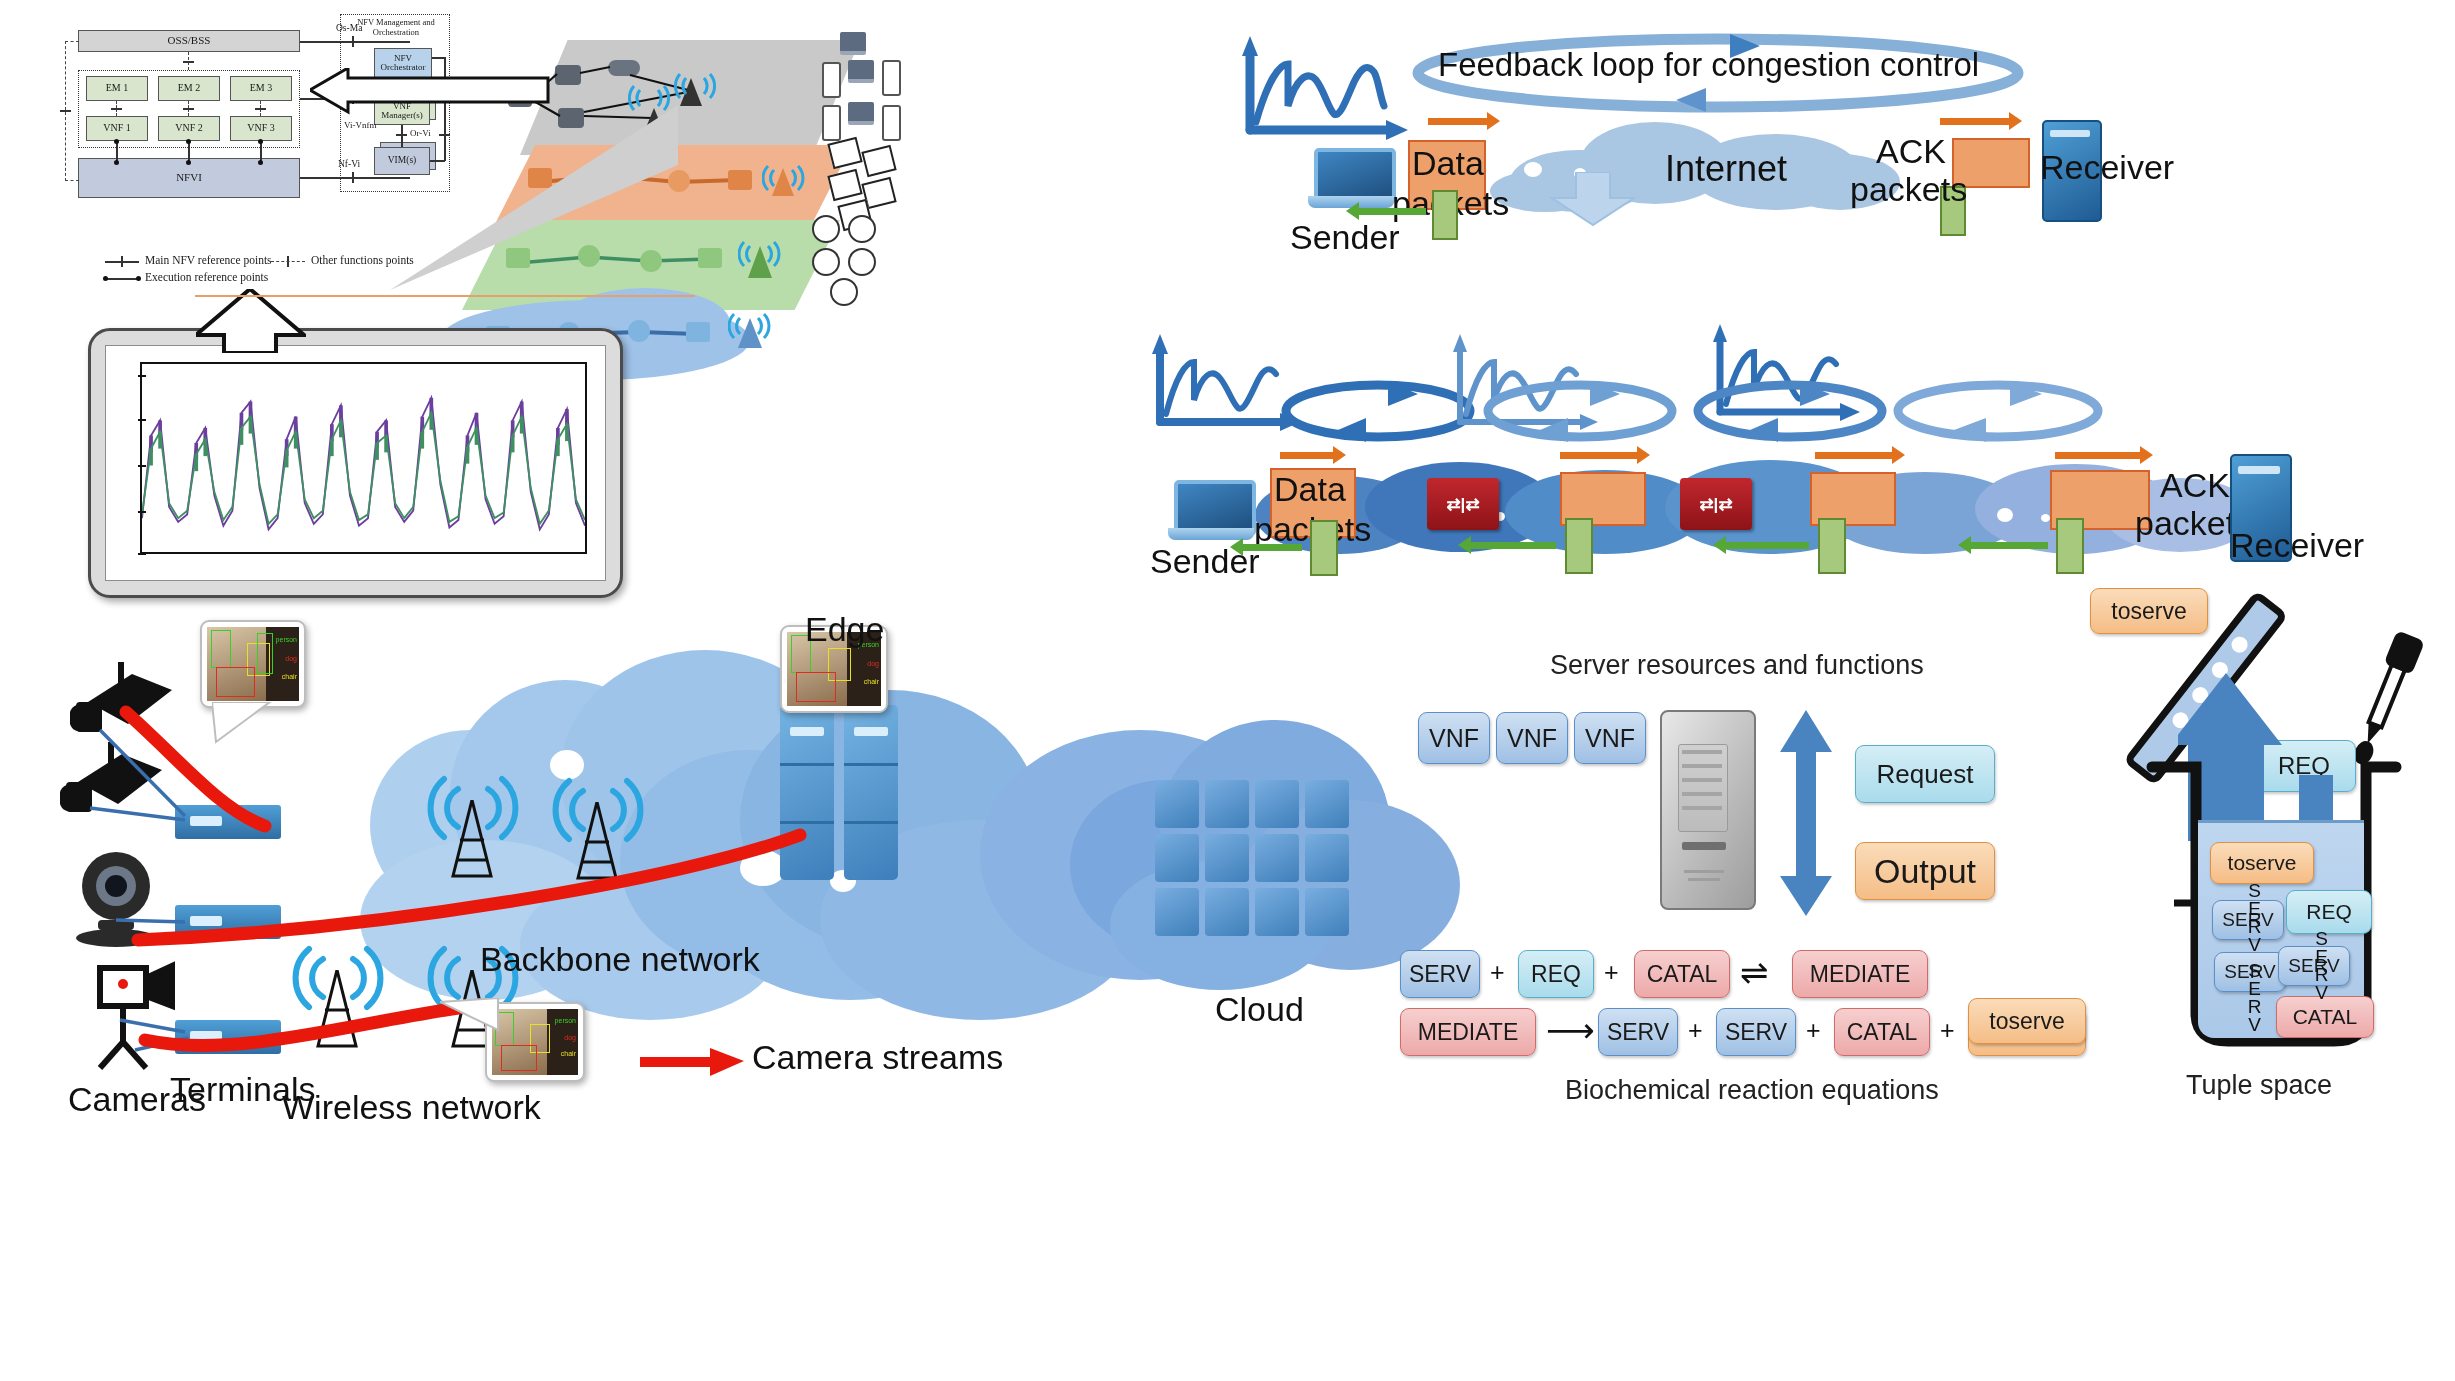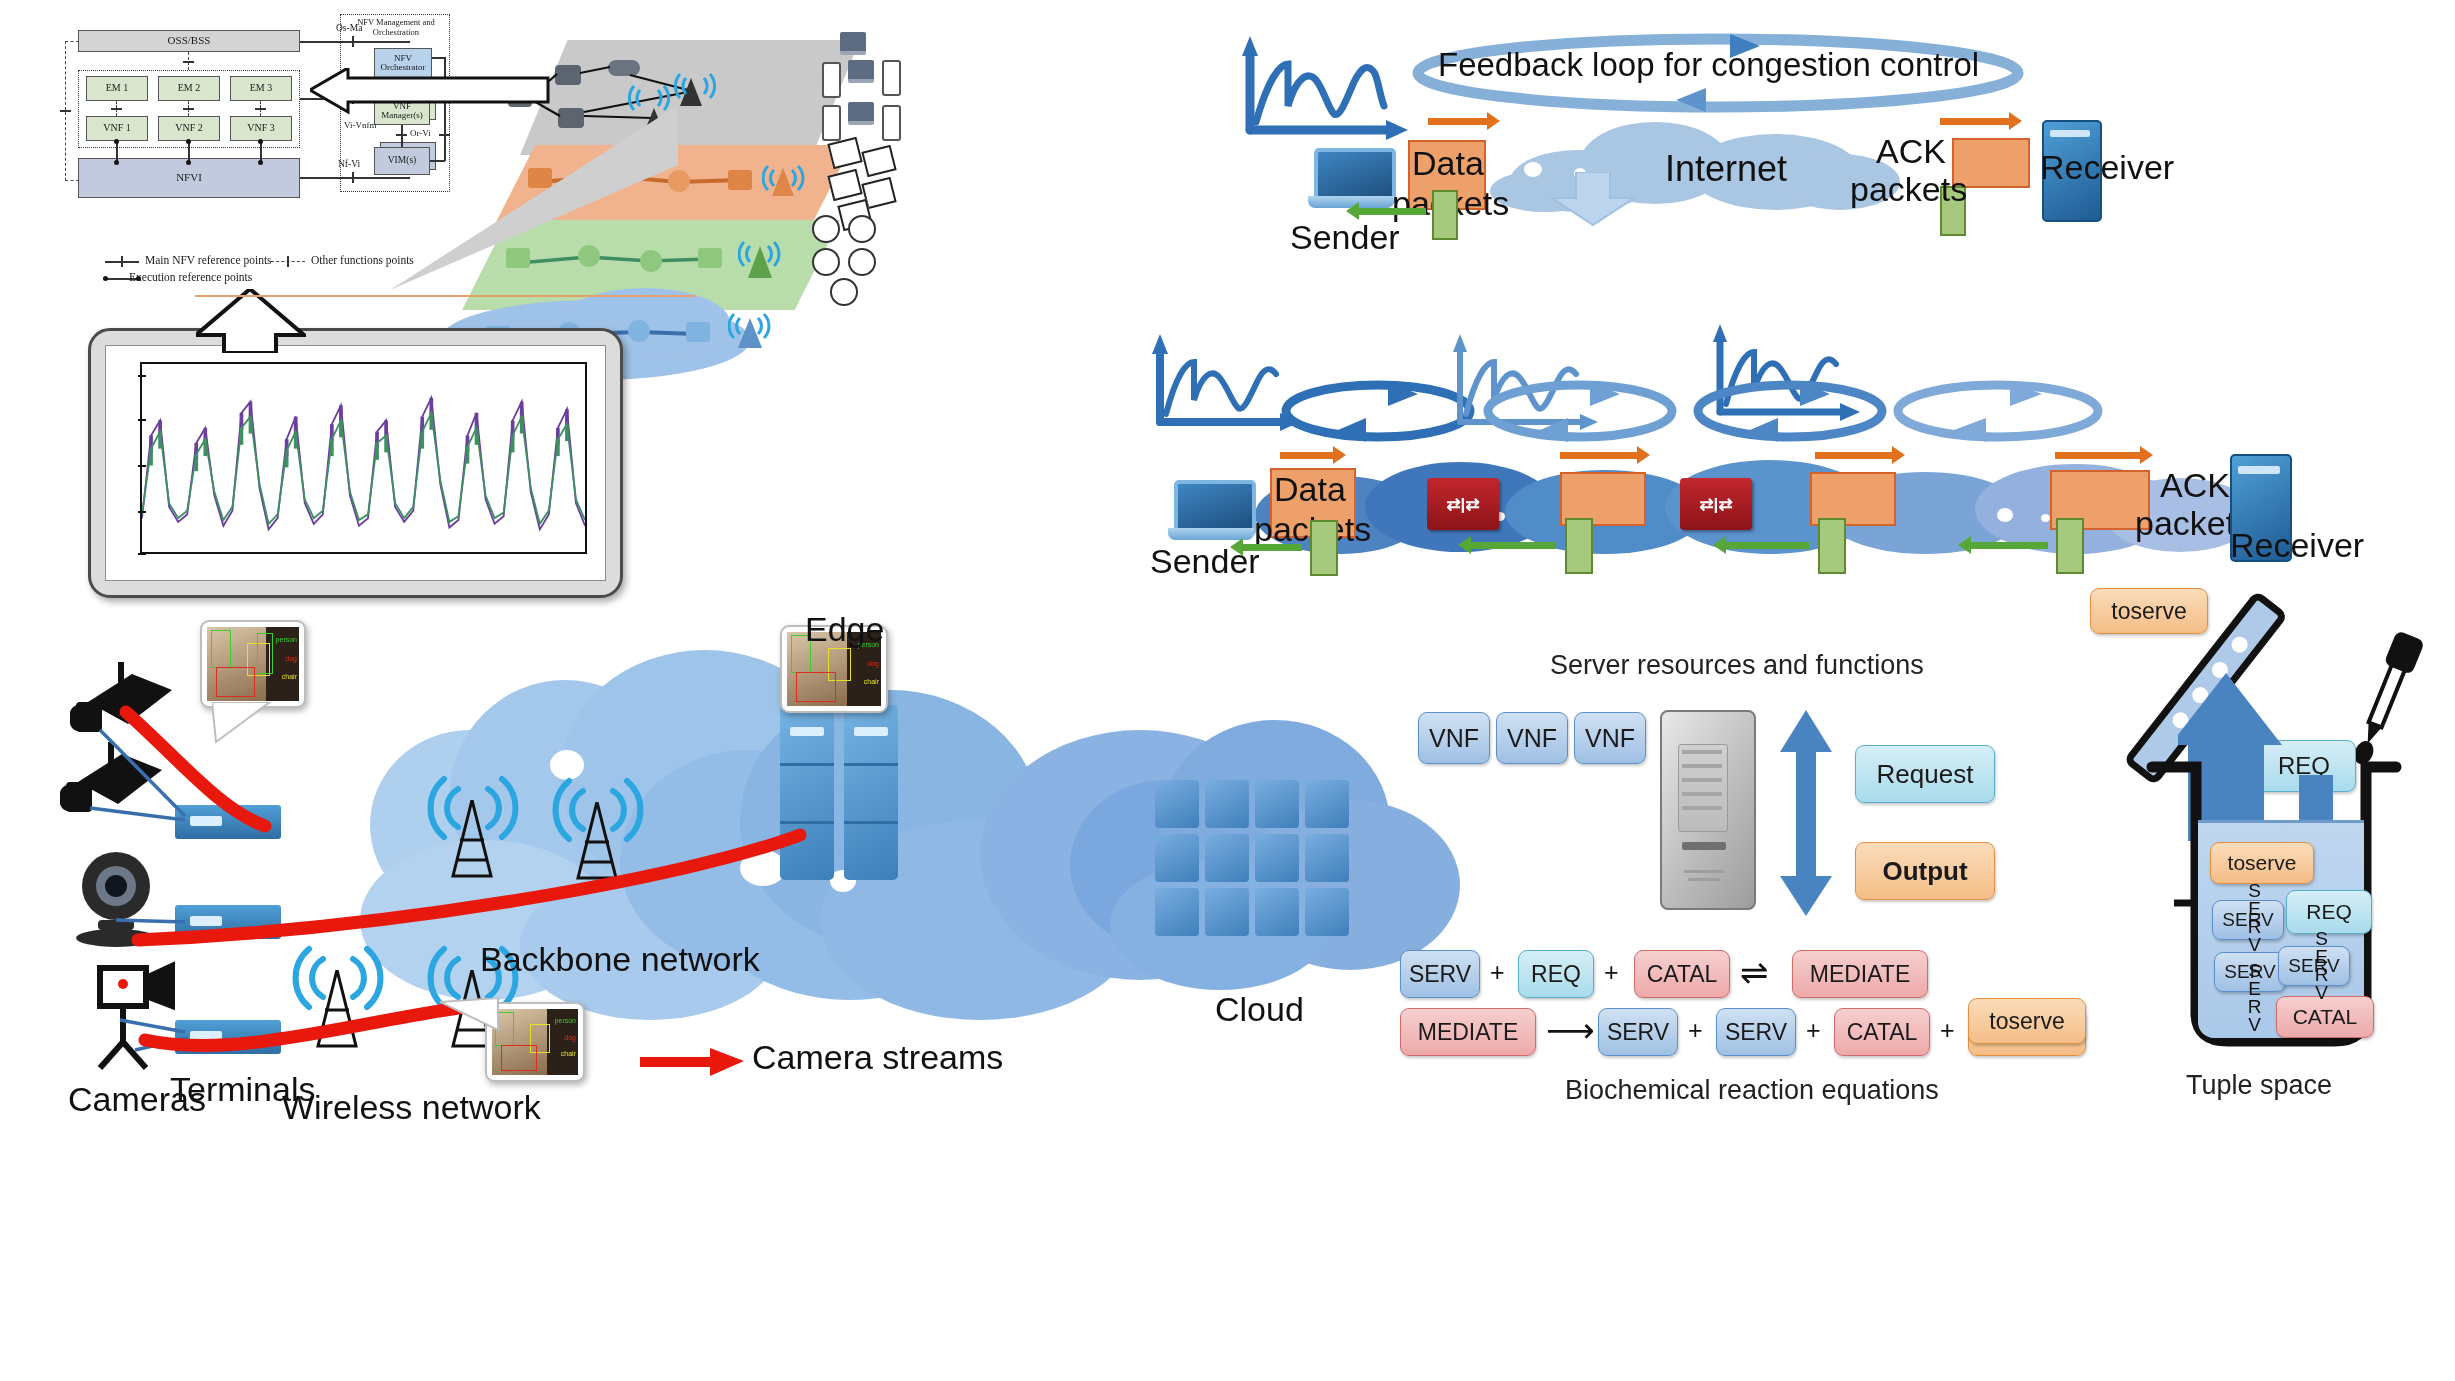--- a/index.html
+++ b/index.html
@@ -178,21 +178,21 @@
       <div class="tick" style="left:16px;top:3px;"></div>
       <span class="lgtext" style="left:40px;top:1px;">Main NFV reference points</span>
       <div class="dln" style="left:166px;top:8px;width:34px;"></div>
       <div class="tick" style="left:182px;top:3px;"></div>
       <span class="lgtext" style="left:206px;top:1px;">Other functions points</span>
     </div>
     <div class="lgrow">
       <div class="ln lnh" style="left:0px;top:8px;width:34px;"></div>
       <div class="dot" style="left:-2px;top:6px;"></div>
       <div class="dot" style="left:31px;top:6px;"></div>
-      <span class="lgtext" style="left:24px;top:1px;font-family:Liberation Serif, serif;">Execution reference points</span>
+      <span class="lgtext" style="left:40px;top:1px;font-family:Liberation Serif, serif;">Execution reference points</span>
     </div>
   </div>
 </div>
 
 <div class="abs nosel" style="left:500px;top:20px;width:640px;height:370px;">
 
   <div class="abs" style="left:20px;top:20px;width:340px;height:115px;background:#c9c9c9;
               clip-path:polygon(14% 0%,100% 0%,86% 100%,0% 100%);"></div>
 
   <div class="abs" style="left:-8px;top:125px;width:360px;height:85px;background:#f0b38e;
@@ -847,21 +847,21 @@
     <div class="abs" style="left:22px;top:132px;width:44px;height:8px;background:#6f6f6f;border-radius:2px;"></div>
     <div class="abs" style="left:24px;top:160px;width:40px;height:3px;background:#9e9e9e;"></div>
     <div class="abs" style="left:28px;top:168px;width:32px;height:3px;background:#9e9e9e;"></div>
   </div>
 
   <svg class="abs" style="left:378px;top:60px;" width="60" height="208">
     <polygon points="28,0 54,42 38,42 38,166 54,166 28,206 2,166 18,166 18,42 2,42" fill="#4a84c0"></polygon>
   </svg>
 
   <div class="chip chip-cyan" style="left:455px;top:95px;width:140px;height:58px;font-size:26px;">Request</div>
-  <div class="chip chip-orange" style="left:455px;top:192px;width:140px;height:58px;font-size:26px;font-weight:bold;">Output</div>
+  <div class="chip chip-orange" style="left:455px;top:192px;width:140px;height:58px;font-size:34px;">Output</div>
 
   <div class="chip chip-blue" style="left:0px;top:300px;width:80px;height:48px;font-size:23px;">SERV</div>
   <div class="plus" style="left:90px;top:308px;">+</div>
   <div class="chip chip-cyan" style="left:118px;top:300px;width:76px;height:48px;font-size:23px;">REQ</div>
   <div class="plus" style="left:204px;top:308px;">+</div>
   <div class="chip chip-red" style="left:234px;top:300px;width:96px;height:48px;font-size:23px;">CATAL</div>
   <div class="plus" style="left:340px;top:302px;font-size:34px;">⇌</div>
   <div class="chip chip-red" style="left:392px;top:300px;width:136px;height:48px;font-size:23px;">MEDIATE</div>
 
   <div class="chip chip-red" style="left:0px;top:358px;width:136px;height:48px;font-size:23px;">MEDIATE</div>

